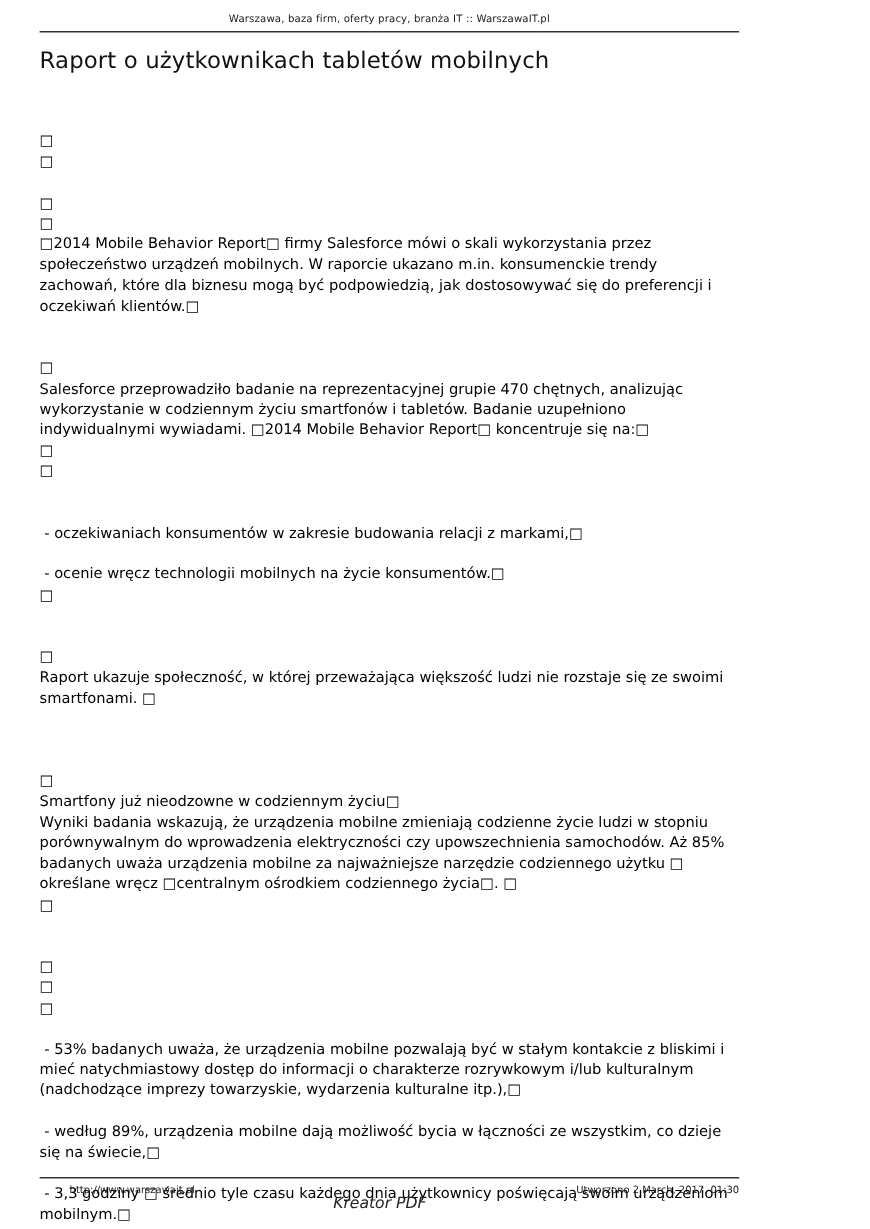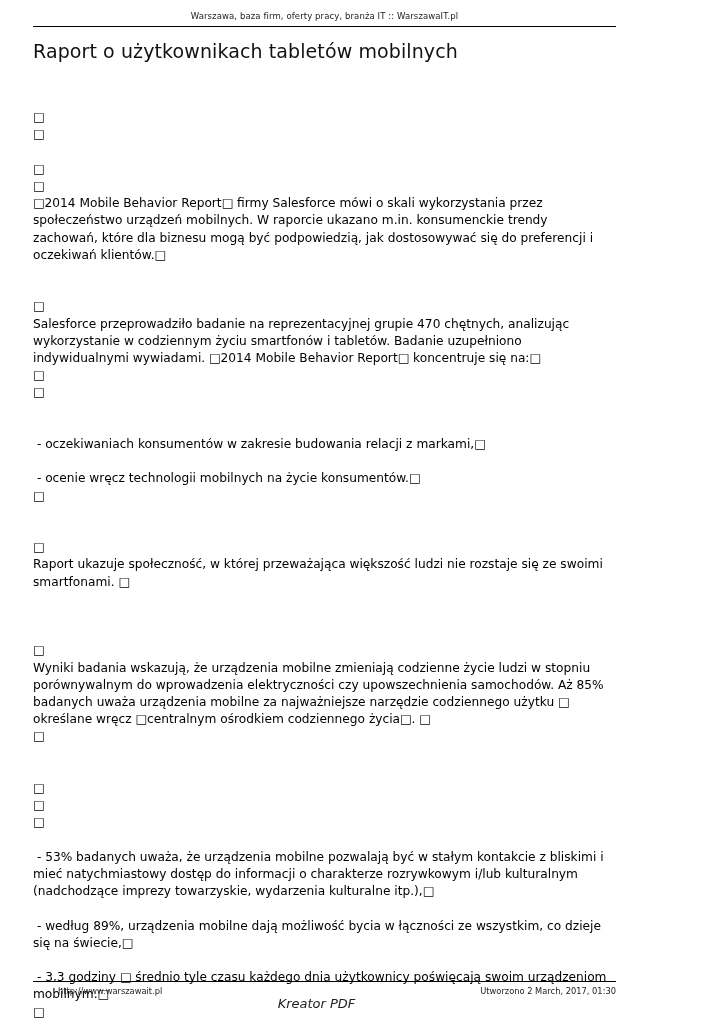--- a/index.html
+++ b/index.html
@@ -120,20 +120,21 @@
       <div class="para"> - ocenie wręcz technologii mobilnych na życie konsumentów.□</div>
       <div class="para box">□</div>
       <div class="blank"></div>
       <div class="blank"></div>
       <div class="para box">□</div>
       <div class="para">Raport ukazuje społeczność, w której przeważająca większość ludzi nie rozstaje się ze swoimi smartfonami. □</div>
       <div class="blank"></div>
       <div class="blank"></div>
       <div class="blank"></div>
       <div class="para box">□</div>
+      <div class="para">Smartfony już nieodzowne w codziennym życiu□</div>
       <div class="para">Wyniki badania wskazują, że urządzenia mobilne zmieniają codzienne życie ludzi w stopniu porównywalnym do wprowadzenia elektryczności czy upowszechnienia samochodów. Aż 85% badanych uważa urządzenia mobilne za najważniejsze narzędzie codziennego użytku □ określane wręcz □centralnym ośrodkiem codziennego życia□. □</div>
       <div class="para box">□</div>
       <div class="blank"></div>
       <div class="blank"></div>
       <div class="para box">□</div>
       <div class="para box">□</div>
       <div class="para box">□</div>
       <div class="blank"></div>
       <div class="para"> - 53% badanych uważa, że urządzenia mobilne pozwalają być w stałym kontakcie z bliskimi i mieć natychmiastowy dostęp do informacji o charakterze rozrywkowym i/lub kulturalnym (nadchodzące imprezy towarzyskie, wydarzenia kulturalne itp.),□</div>
       <div class="blank"></div>

